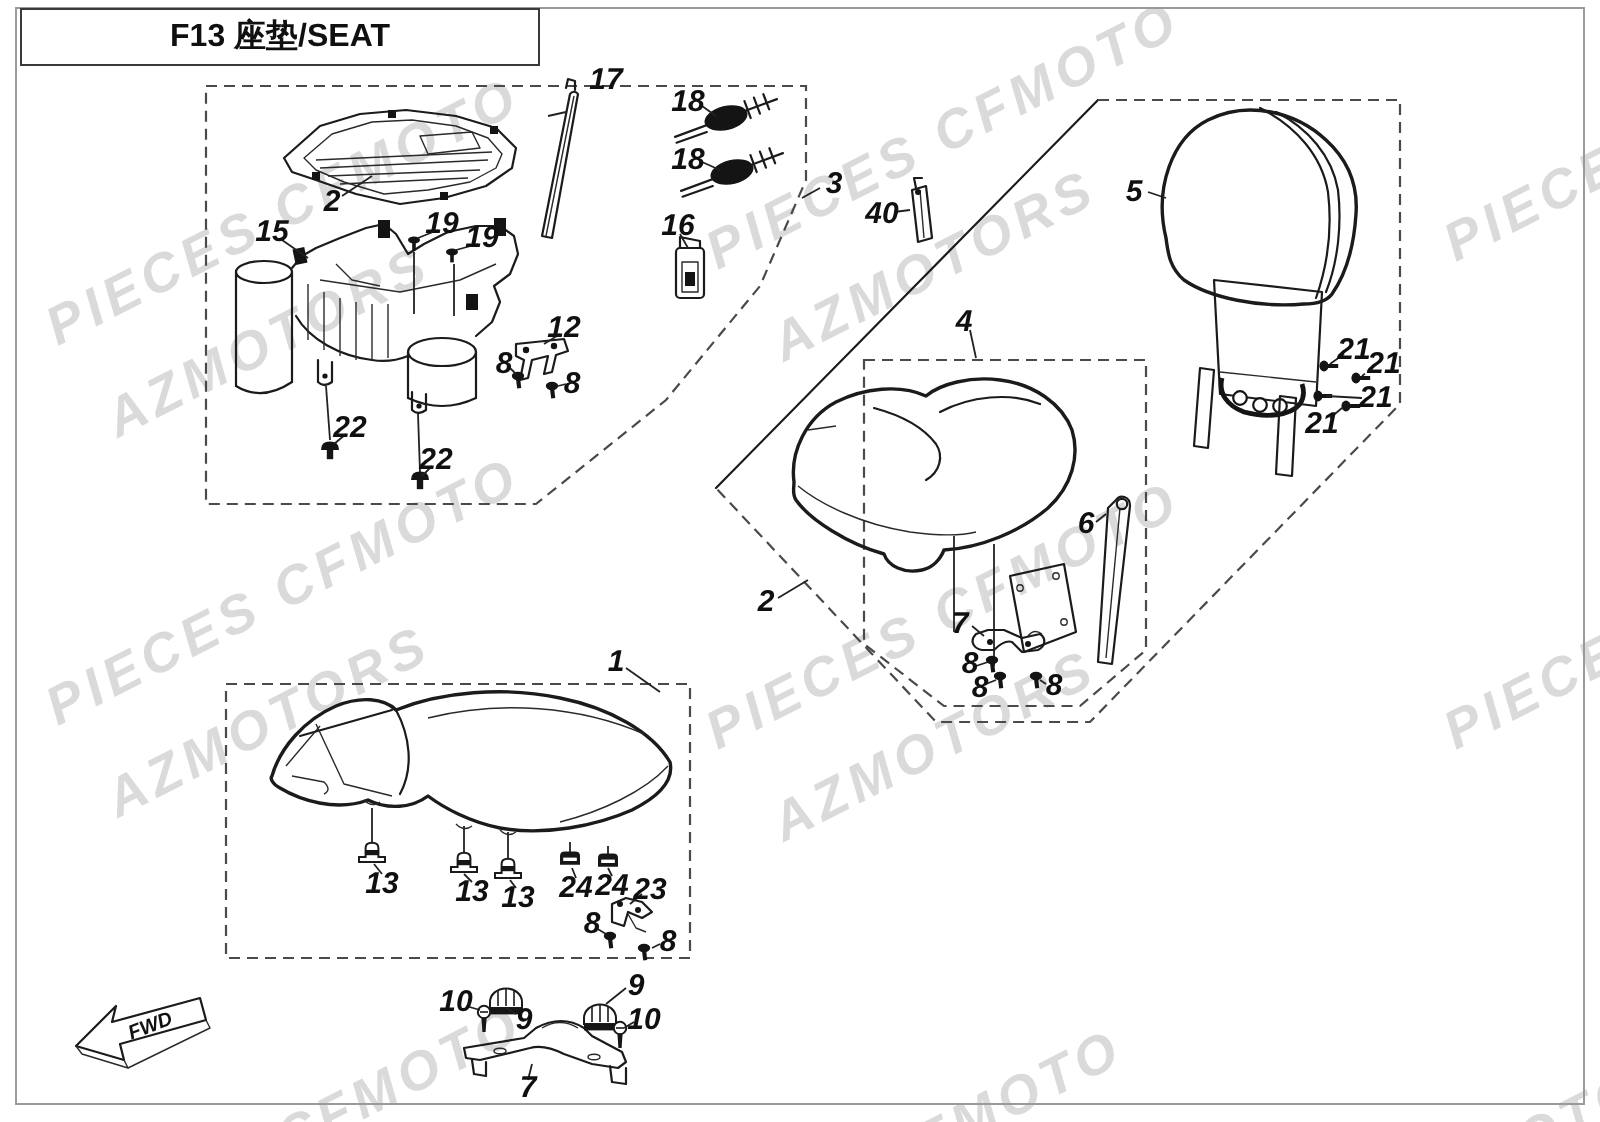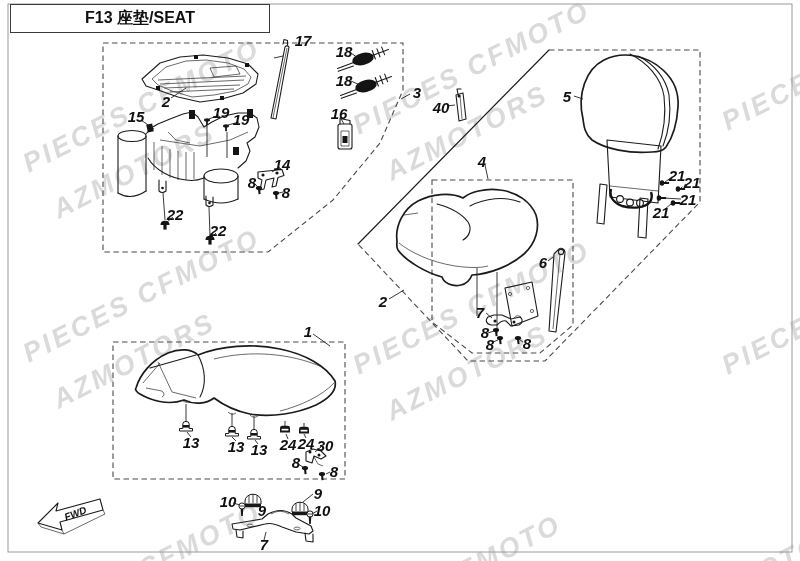--- a/index.html
+++ b/index.html
@@ -369,21 +369,21 @@
   <div id="callout-layer">
       <div class="callout" style="left: 166px; top: 101px;">2</div>
       <div class="callout" style="left: 136px; top: 116px;">15</div>
       <div class="callout" style="left: 267px; top: 40px; margin-left: 36px;">17</div>
       <div class="callout" style="left: 344px; top: 51px;">18</div>
       <div class="callout" style="left: 344px; top: 80px;">18</div>
       <div class="callout" style="left: 417px; top: 92px;">3</div>
       <div class="callout" style="left: 221px; top: 112px;">19</div>
       <div class="callout" style="left: 241px; top: 119px;">19</div>
       <div class="callout" style="left: 339px; top: 113px;">16</div>
-      <div class="callout" style="left: 282px; top: 164px;">14</div>
+      <div class="callout" style="left: 282px; top: 164px;">12</div>
       <div class="callout" style="left: 252px; top: 182px;">8</div>
       <div class="callout" style="left: 286px; top: 192px;">8</div>
       <div class="callout" style="left: 175px; top: 214px;">22</div>
       <div class="callout" style="left: 218px; top: 230px;">22</div>
       <div class="callout" style="left: 441px; top: 107px;">40</div>
       <div class="callout" style="left: 567px; top: 96px;">5</div>
       <div class="callout" style="left: 482px; top: 161px;">4</div>
       <div class="callout" style="left: 383px; top: 301px;">2</div>
       <div class="callout" style="left: 543px; top: 262px;">6</div>
       <div class="callout" style="left: 480px; top: 312px;">7</div>
@@ -393,21 +393,21 @@
       <div class="callout" style="left: 677px; top: 175px;">21</div>
       <div class="callout" style="left: 692px; top: 182px;">21</div>
       <div class="callout" style="left: 688px; top: 199px;">21</div>
       <div class="callout" style="left: 661px; top: 212px;">21</div>
       <div class="callout" style="left: 308px; top: 331px;">1</div>
       <div class="callout" style="left: 191px; top: 442px;">13</div>
       <div class="callout" style="left: 236px; top: 446px;">13</div>
       <div class="callout" style="left: 259px; top: 449px;">13</div>
       <div class="callout" style="left: 288px; top: 444px;">24</div>
       <div class="callout" style="left: 306px; top: 443px;">24</div>
-      <div class="callout" style="left: 325px; top: 445px;">30</div>
+      <div class="callout" style="left: 325px; top: 445px;">23</div>
       <div class="callout" style="left: 296px; top: 462px;">8</div>
       <div class="callout" style="left: 334px; top: 471px;">8</div>
       <div class="callout" style="left: 228px; top: 501px;">10</div>
       <div class="callout" style="left: 262px; top: 510px;">9</div>
       <div class="callout" style="left: 318px; top: 493px;">9</div>
       <div class="callout" style="left: 322px; top: 510px;">10</div>
       <div class="callout" style="left: 264px; top: 544px;">7</div>
     </div>
 
   <div id="title-box">

